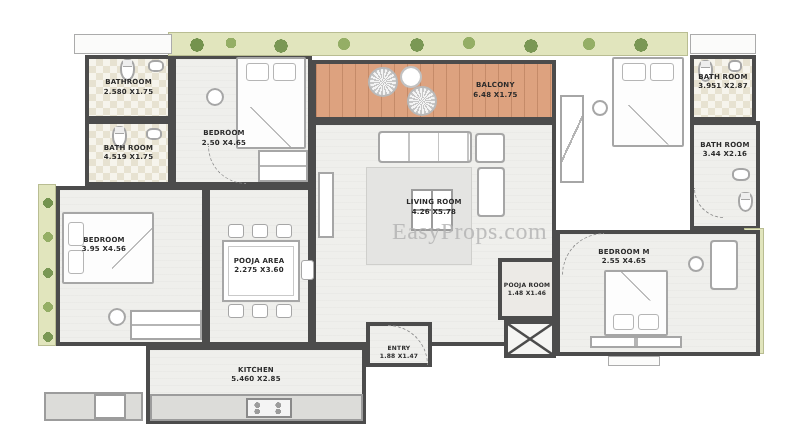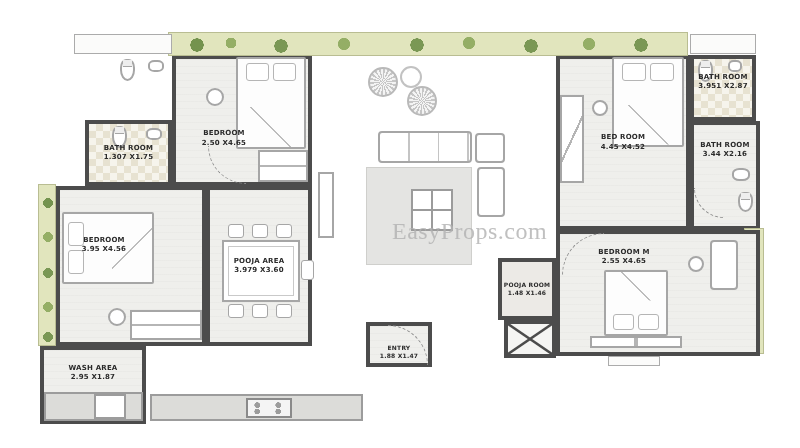--- a/index.html
+++ b/index.html
@@ -135,36 +135,48 @@
 <div id="canvas">
 
   <div class="green top" style="left:168px;top:32px;width:520px;height:24px;"></div>
   <div class="green vert" style="left:38px;top:184px;width:18px;height:162px;"></div>
   <div class="green vert" style="left:744px;top:228px;width:20px;height:126px;"></div>
 
   <div class="ledge" style="left:74px;top:34px;width:98px;height:20px;"></div>
   <div class="ledge" style="left:690px;top:34px;width:66px;height:20px;"></div>
   <div class="ledge" style="left:608px;top:356px;width:52px;height:10px;"></div>
 
+  <div class="room tile r-bath1">
+    <div class="lbl">
+      <span>BATHROOM</span>
+      <span>2.580 X1.75</span>
+    </div>
+  </div>
   <div class="room tile r-bath2">
     <div class="lbl">
       <span>BATH ROOM</span>
-      <span>1.307 X1.75</span>
+      <span>4.519 X1.75</span>
     </div>
   </div>
   <div class="room r-bed1">
     <div class="lbl" style="padding-right:36px;padding-top:36px;">
       <span>BEDROOM</span>
       <span>2.50 X4.65</span>
     </div>
   </div>
-  <div class="room r-bed2">
-    <div class="lbl">
-      <span>BED ROOM</span>
-      <span>4.45 X4.52</span>
+  <div class="room wood r-balcony">
+    <div class="lbl">
+      <span>BALCONY</span>
+      <span>6.48 X1.75</span>
+    </div>
+  </div>
+  <div class="room r-living">
+    <div class="lbl">
+      <span>LIVING ROOM</span>
+      <span>4.26 X5.78</span>
     </div>
   </div>
   <div class="room tile r-bath3">
     <div class="lbl" style="padding-top:14px;justify-content:flex-start;">
       <span>BATH ROOM</span>
       <span>3.951 X2.87</span>
     </div>
   </div>
   <div class="room r-bath4">
     <div class="lbl">
@@ -186,27 +198,27 @@
   </div>
   <div class="room r-bed3">
     <div class="lbl">
       <span>BEDROOM</span>
       <span>3.95 X4.56</span>
     </div>
   </div>
   <div class="room r-dining">
     <div class="lbl">
       <span>POOJA AREA</span>
-      <span>3.979 X3.60</span>
-    </div>
-  </div>
-  <div class="room r-wash">
-    <div class="lbl" style="padding-bottom:24px;">
-      <span>WASH AREA</span>
-      <span>2.95 X1.87</span>
+      <span>2.275 X3.60</span>
+    </div>
+  </div>
+  <div class="room r-kitchen">
+    <div class="lbl" style="padding-bottom:20px;">
+      <span>KITCHEN</span>
+      <span>5.460 X2.85</span>
     </div>
   </div>
   <div class="room r-entry">
     <div class="lbl" style="padding-top:14px;">
       <span>ENTRY</span>
       <span>1.88 X1.47</span>
     </div>
   </div>
 
   <div class="lift">

